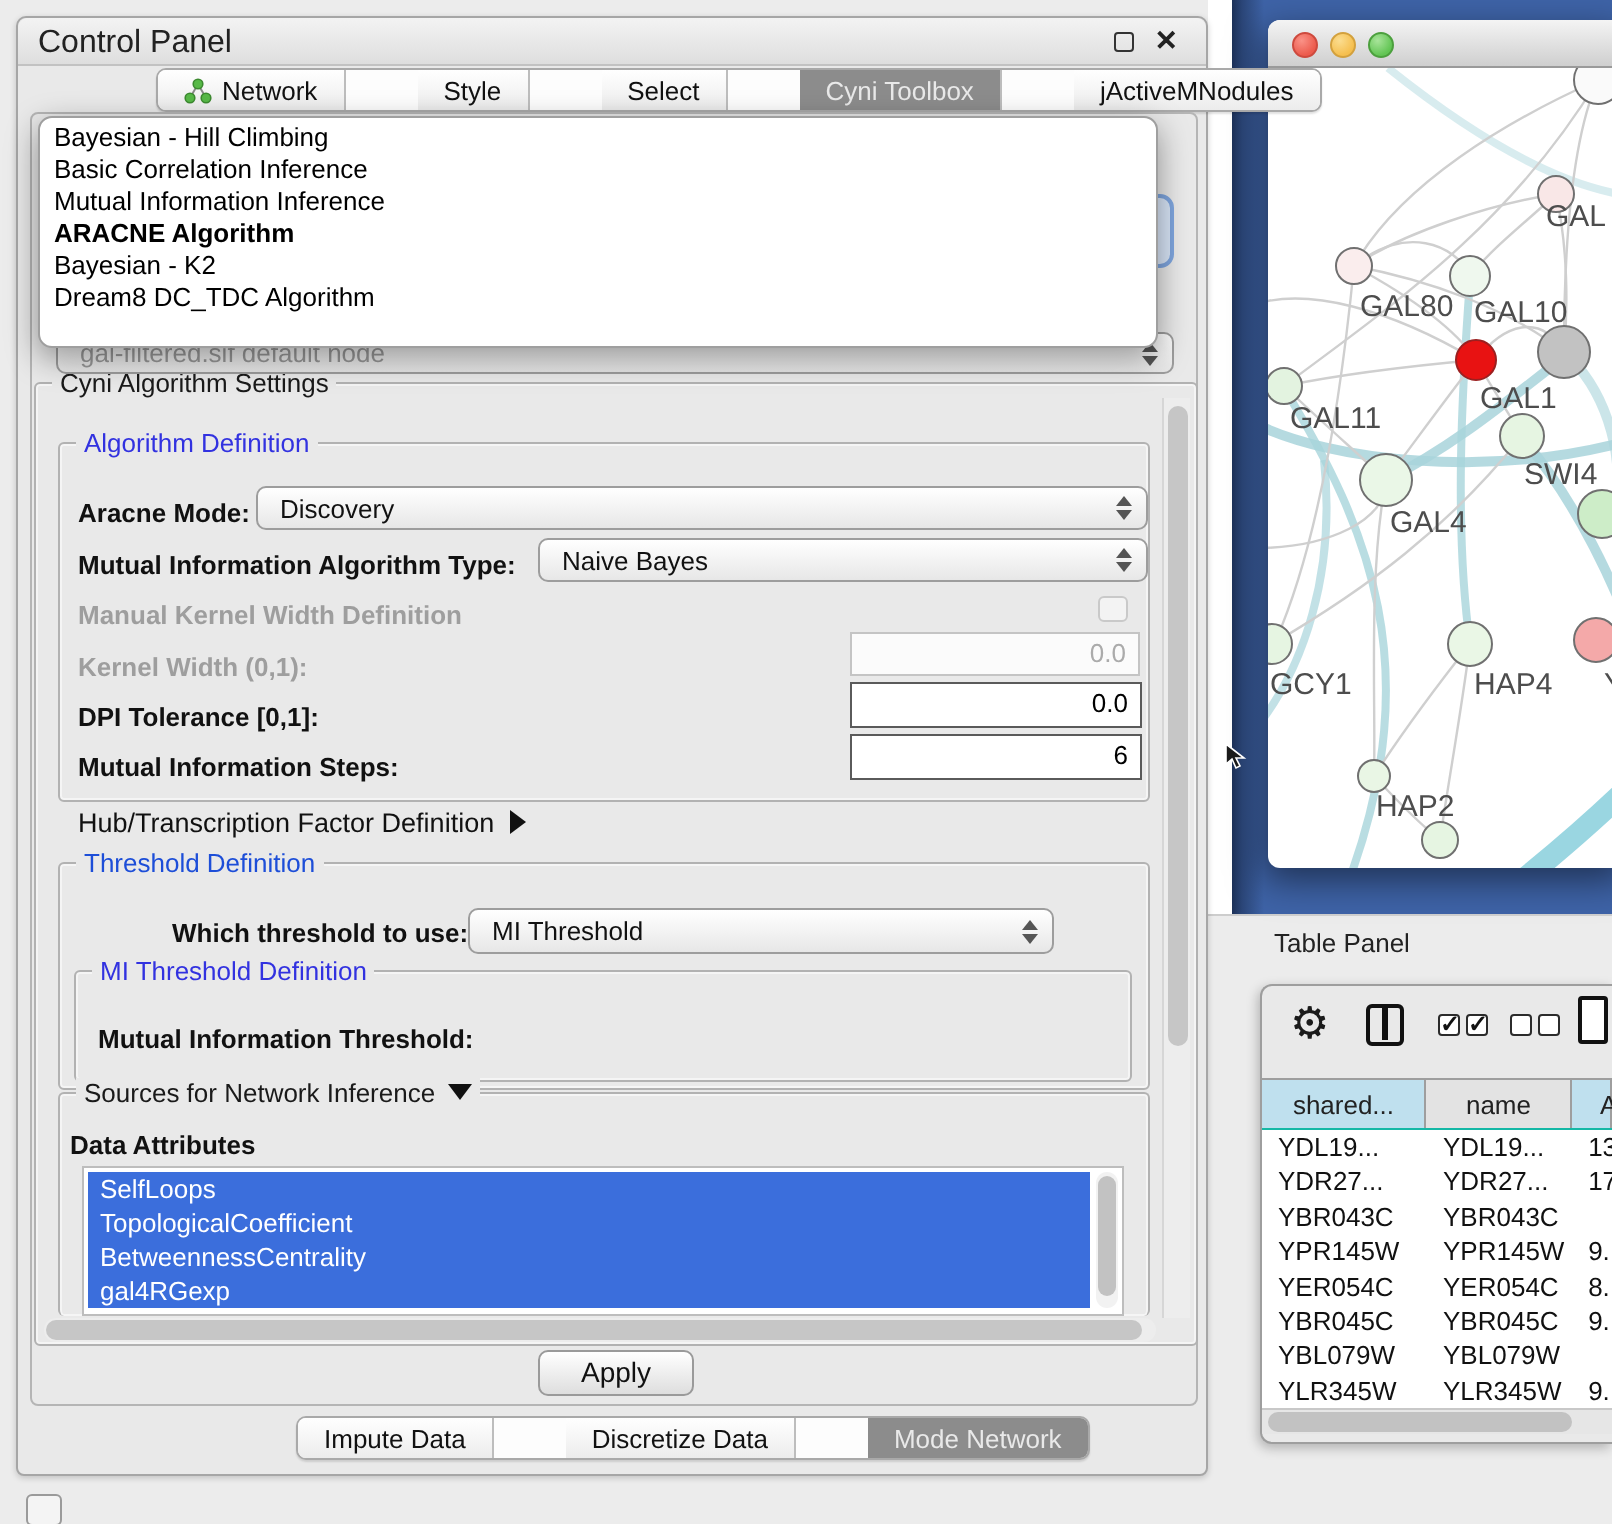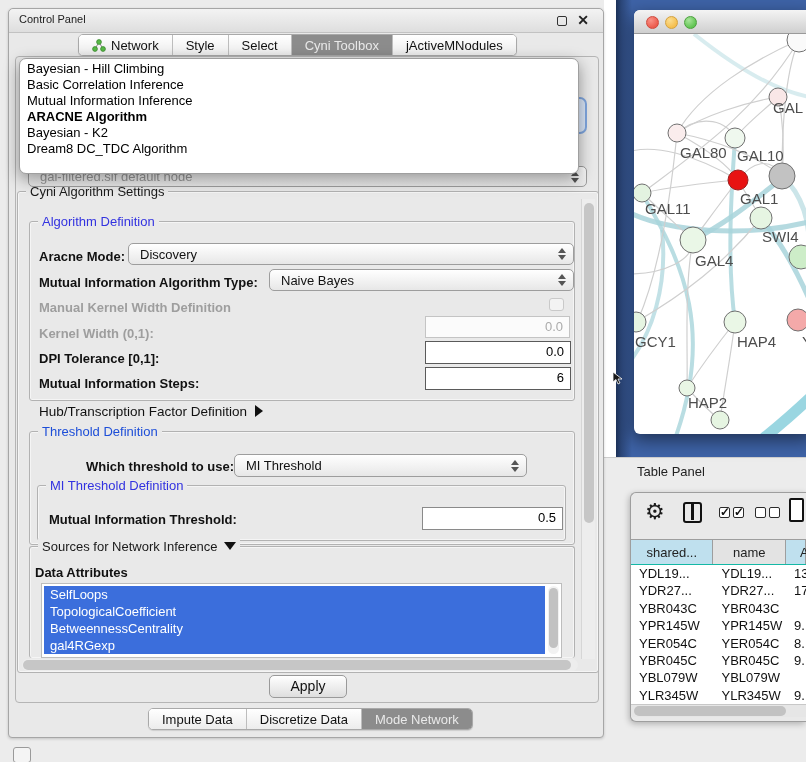--- a/index.html
+++ b/index.html
@@ -3,26 +3,26 @@
 <meta charset="utf-8">
 <style>
   * { margin:0; padding:0; box-sizing:border-box; }
   html,body { width:806px; height:762px; }
   body { background:#ECECEC; font-family:"Liberation Sans", sans-serif; font-size:13px; color:#1a1a1a; position:relative; overflow:hidden; }
   .abs { position:absolute; }
 
   
   #control-panel { left:8px; top:8px; width:596px; height:730px; background:#E9E9E9; border:1px solid #A6A6A6; border-radius:5px 5px 4px 4px; box-shadow:0 1px 3px rgba(0,0,0,.18); }
   .cp-titlebar { left:0; top:0; width:100%; height:24px; background:linear-gradient(#F3F3F3,#DEDEDE); border-bottom:1px solid #C2C2C2; border-radius:5px 5px 0 0; }
-  .cp-title { left:10px; top:4px; font-size:11px; color:#222; }
+  .cp-title { left:10px; top:4px; font-size:16px; color:#222; }
   .win-float { right:36px; top:7px; width:10px; height:10px; border:1.5px solid #333; border-radius:2px; }
   .win-close { right:14px; top:3px; font-size:14px; font-weight:bold; color:#222; }
 
   
-  .seg { display:flex; height:22px; background:#FDFDFD; border:1px solid #A9A9A9; border-radius:5px; overflow:hidden; align-items:stretch; box-shadow:0 1px 1px rgba(0,0,0,.12); }
+  .seg { display:flex; height:22px; background:#FDFDFD; border:1px solid #A9A9A9; border-radius:5px; overflow:hidden; align-items:stretch; box-shadow:0 1px 1px rgba(0,0,0,.12);gap:36px; }
   .seg .tab { display:flex; align-items:center; justify-content:center; padding:0 13px; border-right:1px solid #BDBDBD; color:#111; white-space:nowrap; background:linear-gradient(#FFFFFF,#ECECEC); }
   .seg .tab:last-child { border-right:none; }
   .seg .tab.sel { background:#8C8C8C; color:#E9E9E9; }
   #top-tabs { left:69px; top:25px; }
   #bottom-tabs { left:139px; top:699px; }
   .nettab-icon { width:14px; height:13px; margin-right:5px; display:inline-block; }
 
   
   #tab-content { left:6px; top:47px; width:584px; height:647px; border:1px solid #B5B5B5; border-radius:4px; background:#E9E9E9; }
 
@@ -347,21 +347,20 @@
   </div>
   <div class="lbl" style="left:77px; top:450px;">Which threshold to use:</div>
   <div class="combo" style="left:225px; top:445px; width:293px; height:23px;">
     <span class="val">MI Threshold</span>
     <span class="spin"></span>
   </div>
   <div class="group" id="grp-mithresh">
     <span class="gtitle blue" style="background:#E9E9E9;">MI Threshold Definition</span>
   </div>
   <div class="lbl" style="left:40px; top:503px;">Mutual Information Threshold:</div>
-  <div class="field" style="left:413px; top:498px; width:141px; height:23px; border-width:1px; border-color:#8A8A8A;">0.5</div>
 
   <div class="group" id="grp-sources">
     <span class="gtitle"><span>Sources for Network Inference</span><span class="tri-down"></span></span>
   </div>
   <div class="lbl" style="left:26px; top:556px;">Data Attributes</div>
   <div id="attr-list">
     <div class="li">SelfLoops</div>
     <div class="li">TopologicalCoefficient</div>
     <div class="li">BetweennessCentrality</div>
     <div class="li">gal4RGexp</div>

